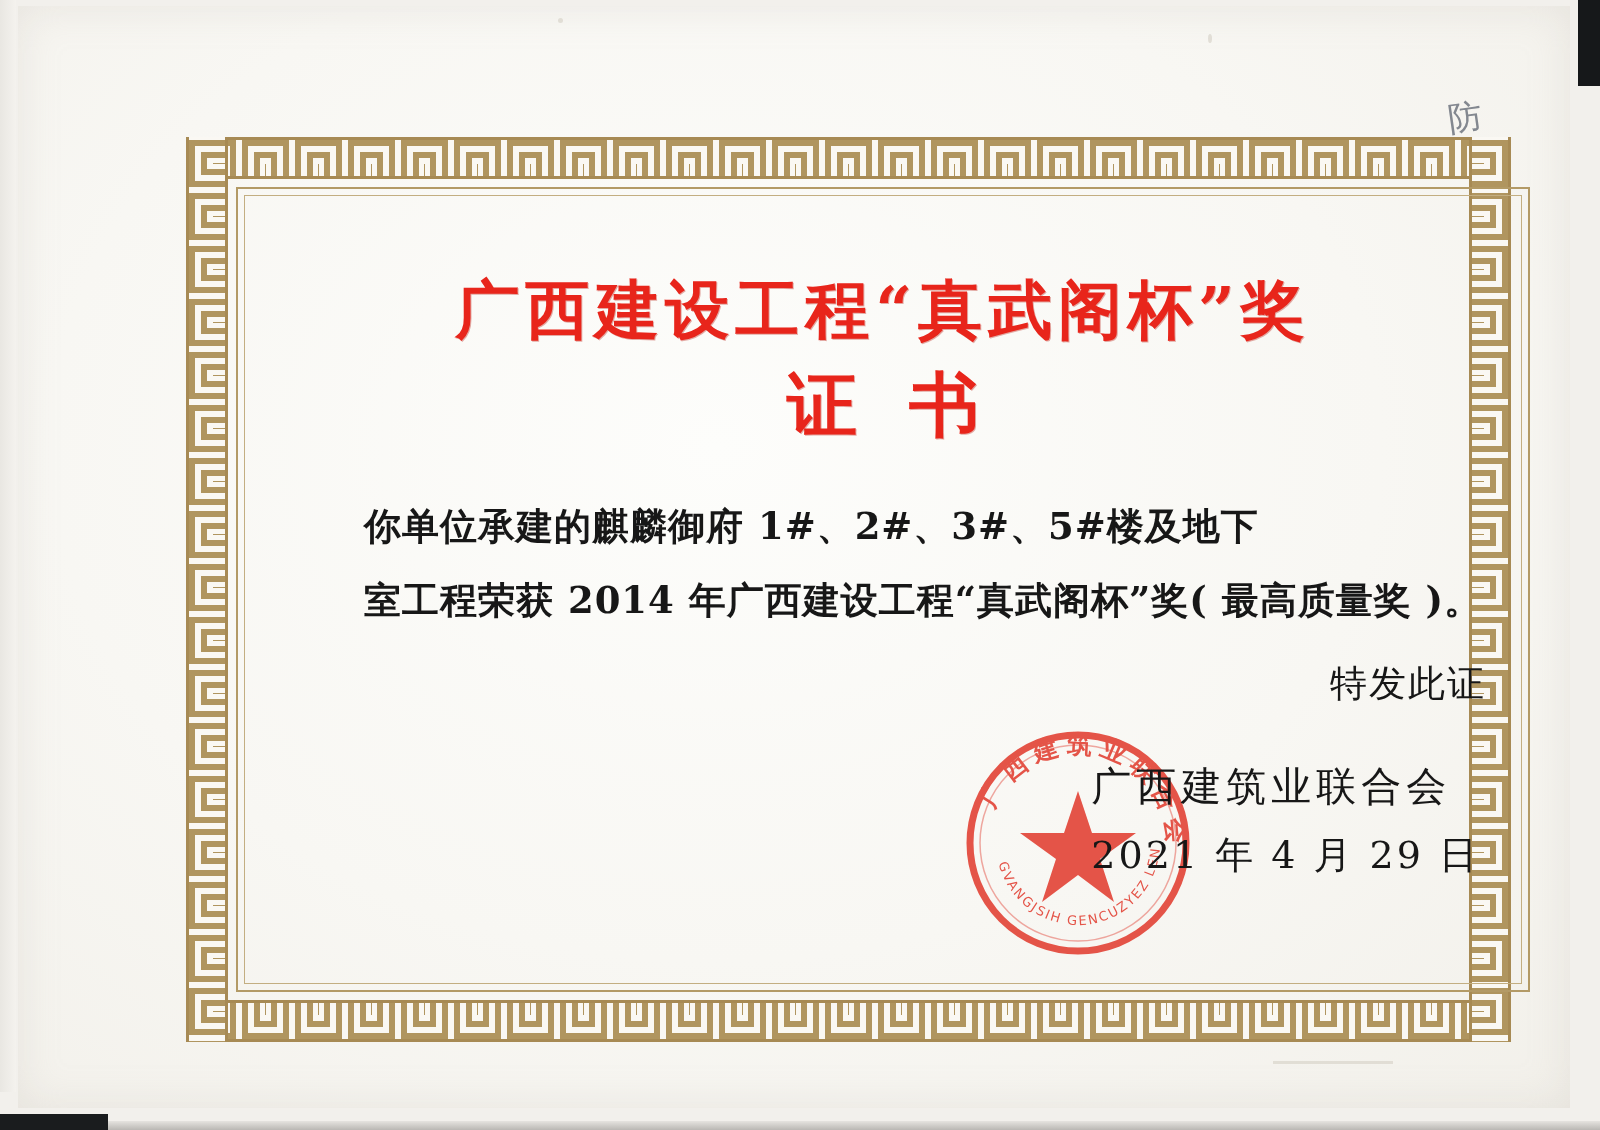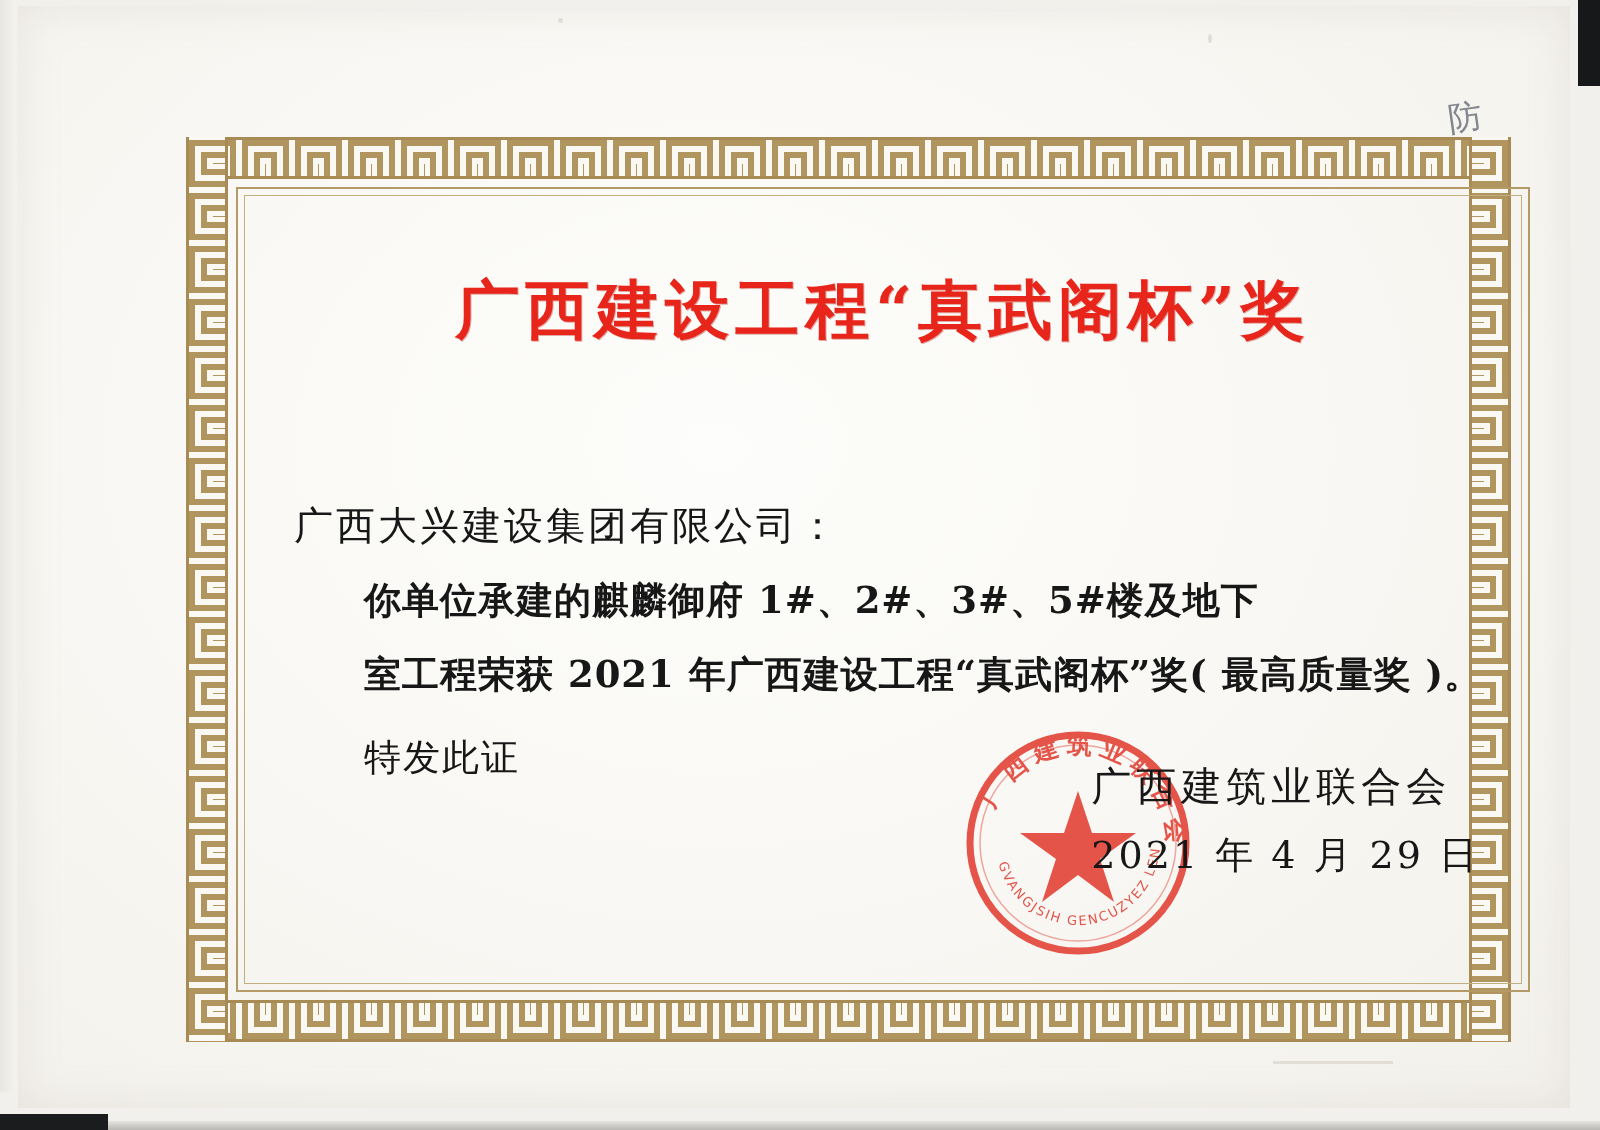--- a/index.html
+++ b/index.html
@@ -148,20 +148,21 @@
   }
   .para {
     text-indent: 80px;
     letter-spacing: 1px;
     font-weight: bold;
   }
   .closing {
     text-indent: 80px;
     padding-top: 10px;
     letter-spacing: 2px;
+    text-align: right;
   }
 
   .signature-block {
     position: absolute;
     right: 30px;
     top: 560px;
     text-align: left;
     color: #171717;
     font-family: "DejaVu Serif", "Liberation Serif", serif;
   }
@@ -286,25 +287,25 @@
           <rect x="0" y="0" width="42" height="905" fill="url(#gk-vr)"></rect>
         </svg>
       </div>
 
       <div class="inner-line-outer"></div>
       <div class="inner-line-inner"></div>
 
       <div id="content">
 
         <div class="title-main">广西建设工程“真武阁杯”奖</div>
+        <div class="title-sub">证书</div>
 
         <div class="body-text">
-          <div class="addressee">广西大兴建设集团有限公司：</div>
           <div class="para">你单位承建的麒麟御府 1#、2#、3#、5#楼及地下</div>
-          <div class="para">室工程荣获 2021 年广西建设工程“真武阁杯”奖( 最高质量奖 )。</div>
+          <div class="para">室工程荣获 2014 年广西建设工程“真武阁杯”奖( 最高质量奖 )。</div>
           <div class="closing">特发此证</div>
         </div>
 
         <div id="seal">
           <svg width="232" height="232" viewBox="0 0 232 232" xmlns="http://www.w3.org/2000/svg">
             <defs>
               <path id="arcTop" d="M 26,116 A 90,90 0 0 1 206,116"></path>
               <path id="arcBottom" d="M 34,116 A 82,82 0 0 0 198,116"></path>
             </defs>
             <circle cx="116" cy="116" r="108" fill="none" stroke="#e03123" stroke-width="7"></circle>

